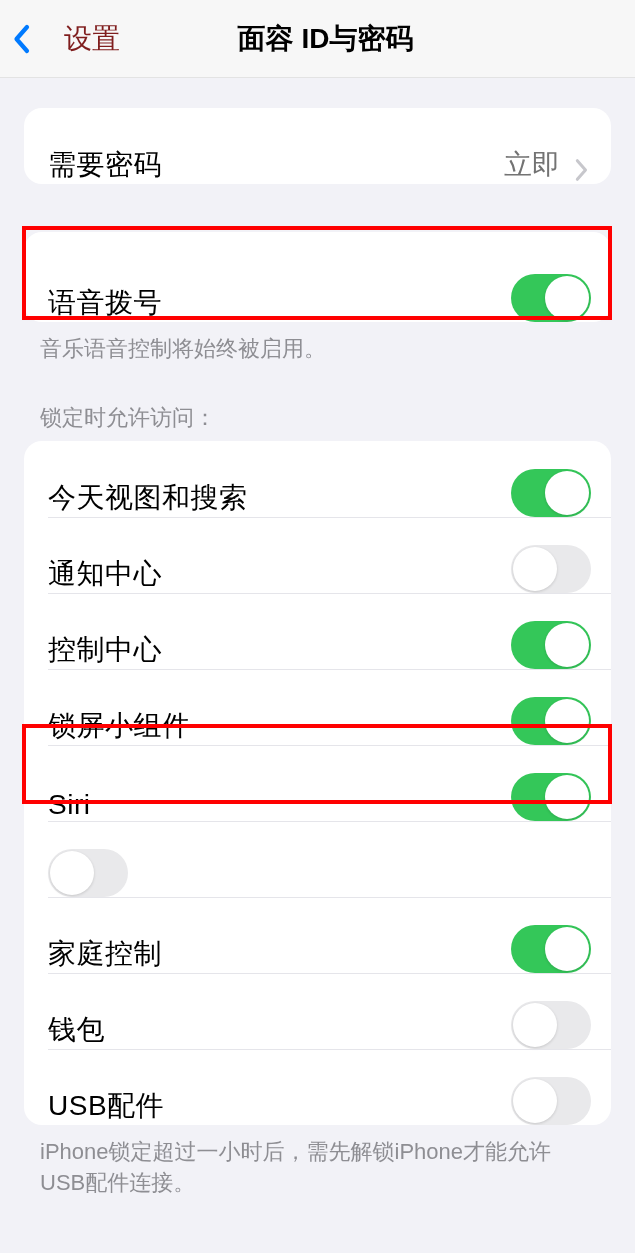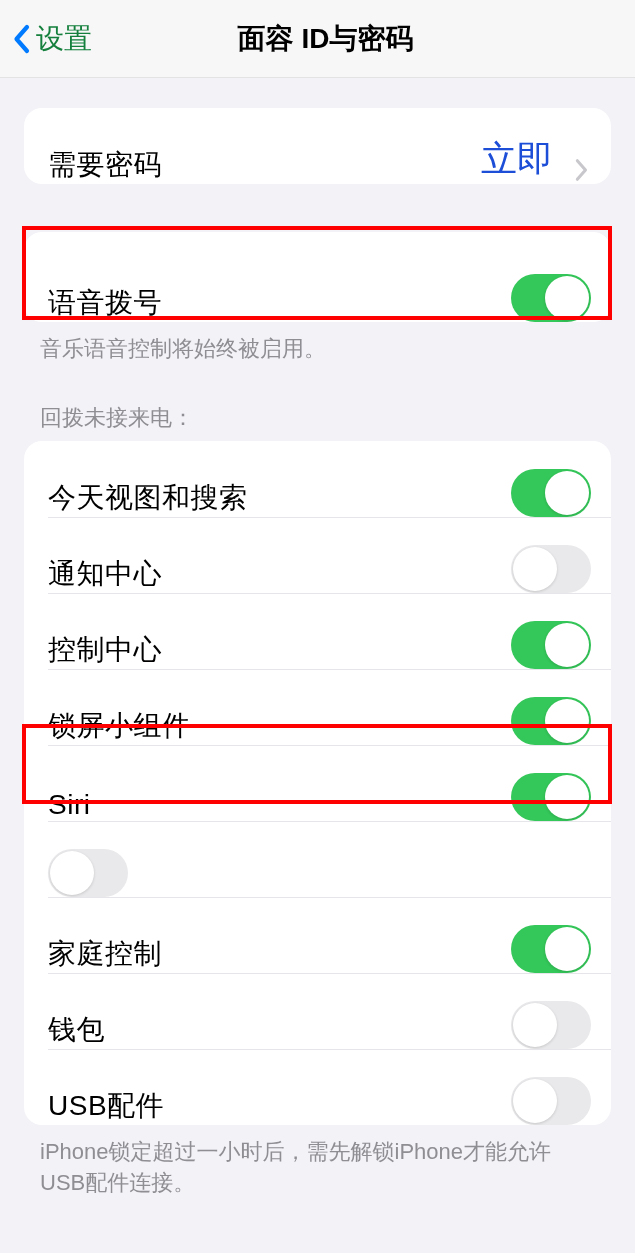--- a/index.html
+++ b/index.html
@@ -34,22 +34,23 @@
       height: 36px;
       display: flex;
       align-items: center;
       justify-content: center;
     }
     .back-chevron svg {
       width: 18px;
       height: 30px;
     }
     .back-label {
-      color: #15803d;
-      font-size: 28px;
+      color: #7f1d1d;
+      font-size: 28px;
+      margin-left: 28px;
     }
     .nav-title {
       position: absolute;
       left: 16px;
       right: 0;
       text-align: center;
       font-size: 28px;
       font-weight: 600;
       color: #000;
       pointer-events: none;
@@ -79,23 +80,23 @@
       height: 1px;
       background: #e5e5ea;
     }
     .row-label {
       font-size: 28px;
       color: #000;
       flex: 1;
       letter-spacing: 0.5px;
     }
     .row-value {
-      font-size: 36px;
-      color: #1d4ed8;
-      margin-right: 20px;
+      font-size: 28px;
+      color: #737373;
+      margin-right: 13px;
     }
     .chevron-right {
       width: 18px;
       height: 28px;
       display: flex;
       align-items: center;
       justify-content: center;
     }
     .chevron-right svg {
       width: 14px;
@@ -197,21 +198,21 @@
   <div class="group" style="margin-top:48px;">
     <div class="row" style="min-height:90px;">
       <span class="row-label">语音拨号</span>
       <div class="toggle on">
         <div class="toggle-knob"></div>
       </div>
     </div>
   </div>
   <div class="footer-text">音乐语音控制将始终被启用。</div>
 
-  <div class="header-text">回拨未接来电：</div>
+  <div class="header-text">锁定时允许访问：</div>
 
   <div class="group header-after" id="lock-access-group">
   <div class="row">
         <span class="row-label">今天视图和搜索</span>
         <div class="toggle on">
           <div class="toggle-knob"></div>
         </div>
       </div>
       <div class="row">
         <span class="row-label">通知中心</span>

